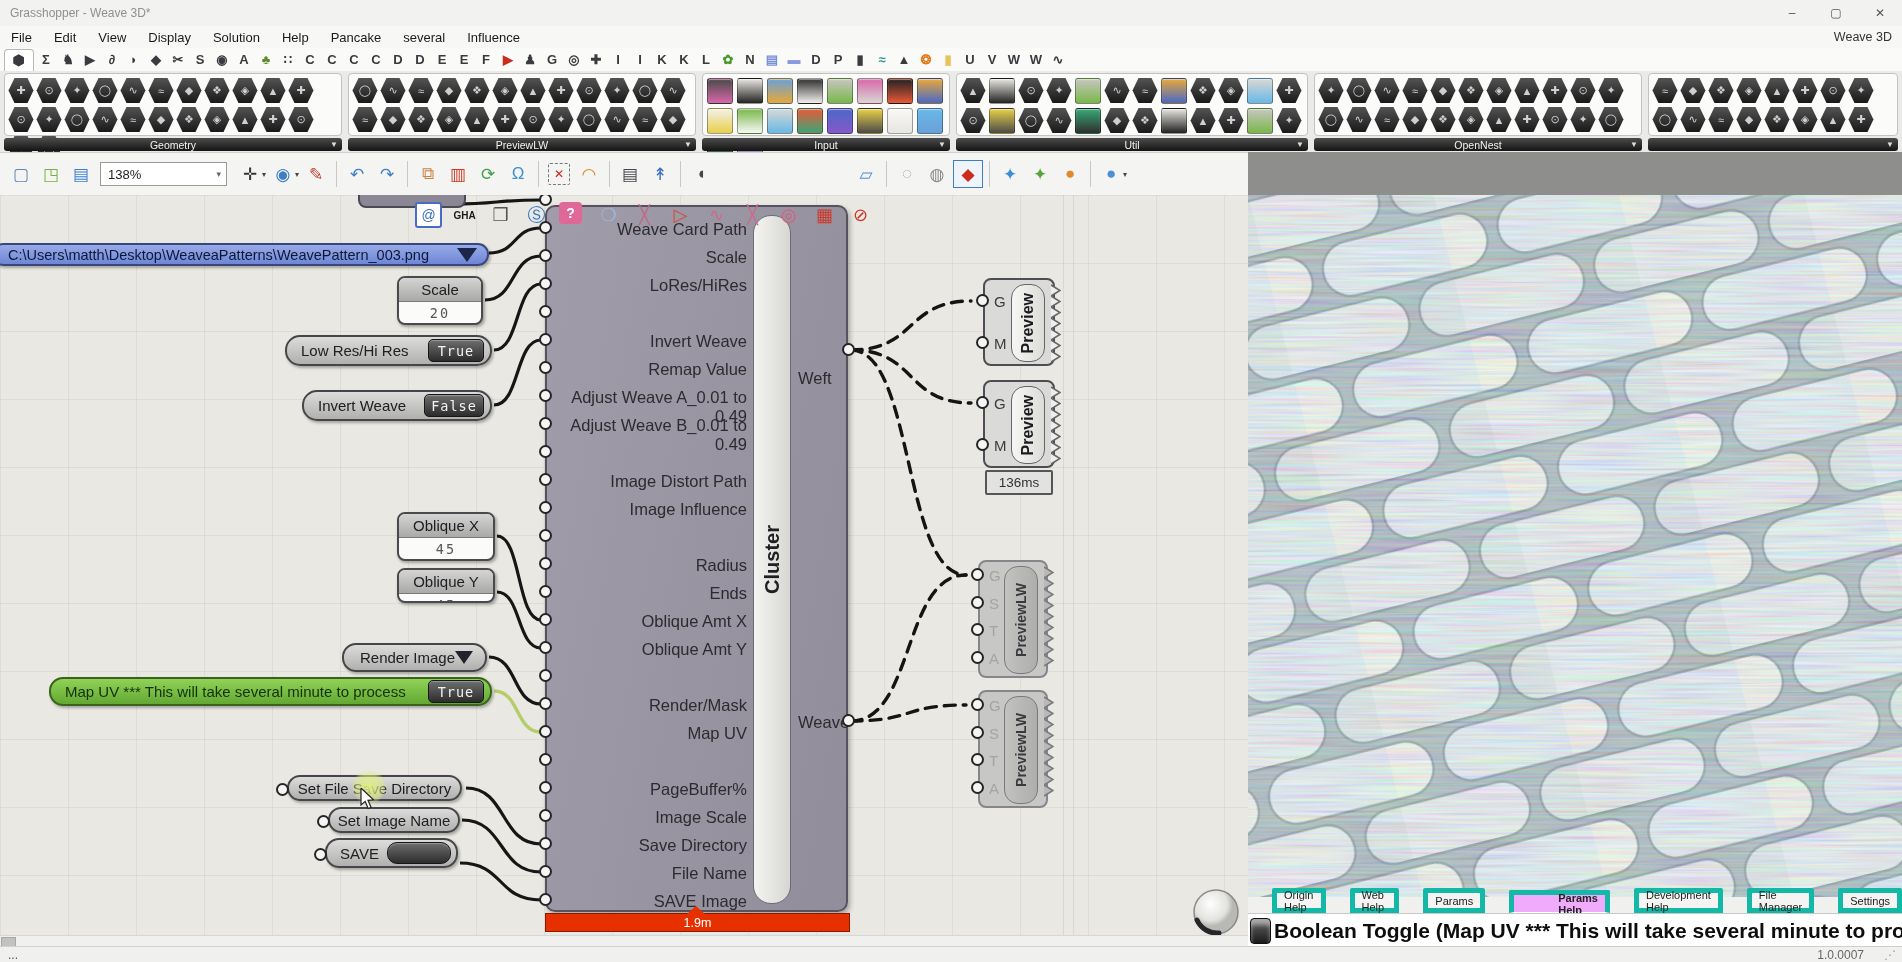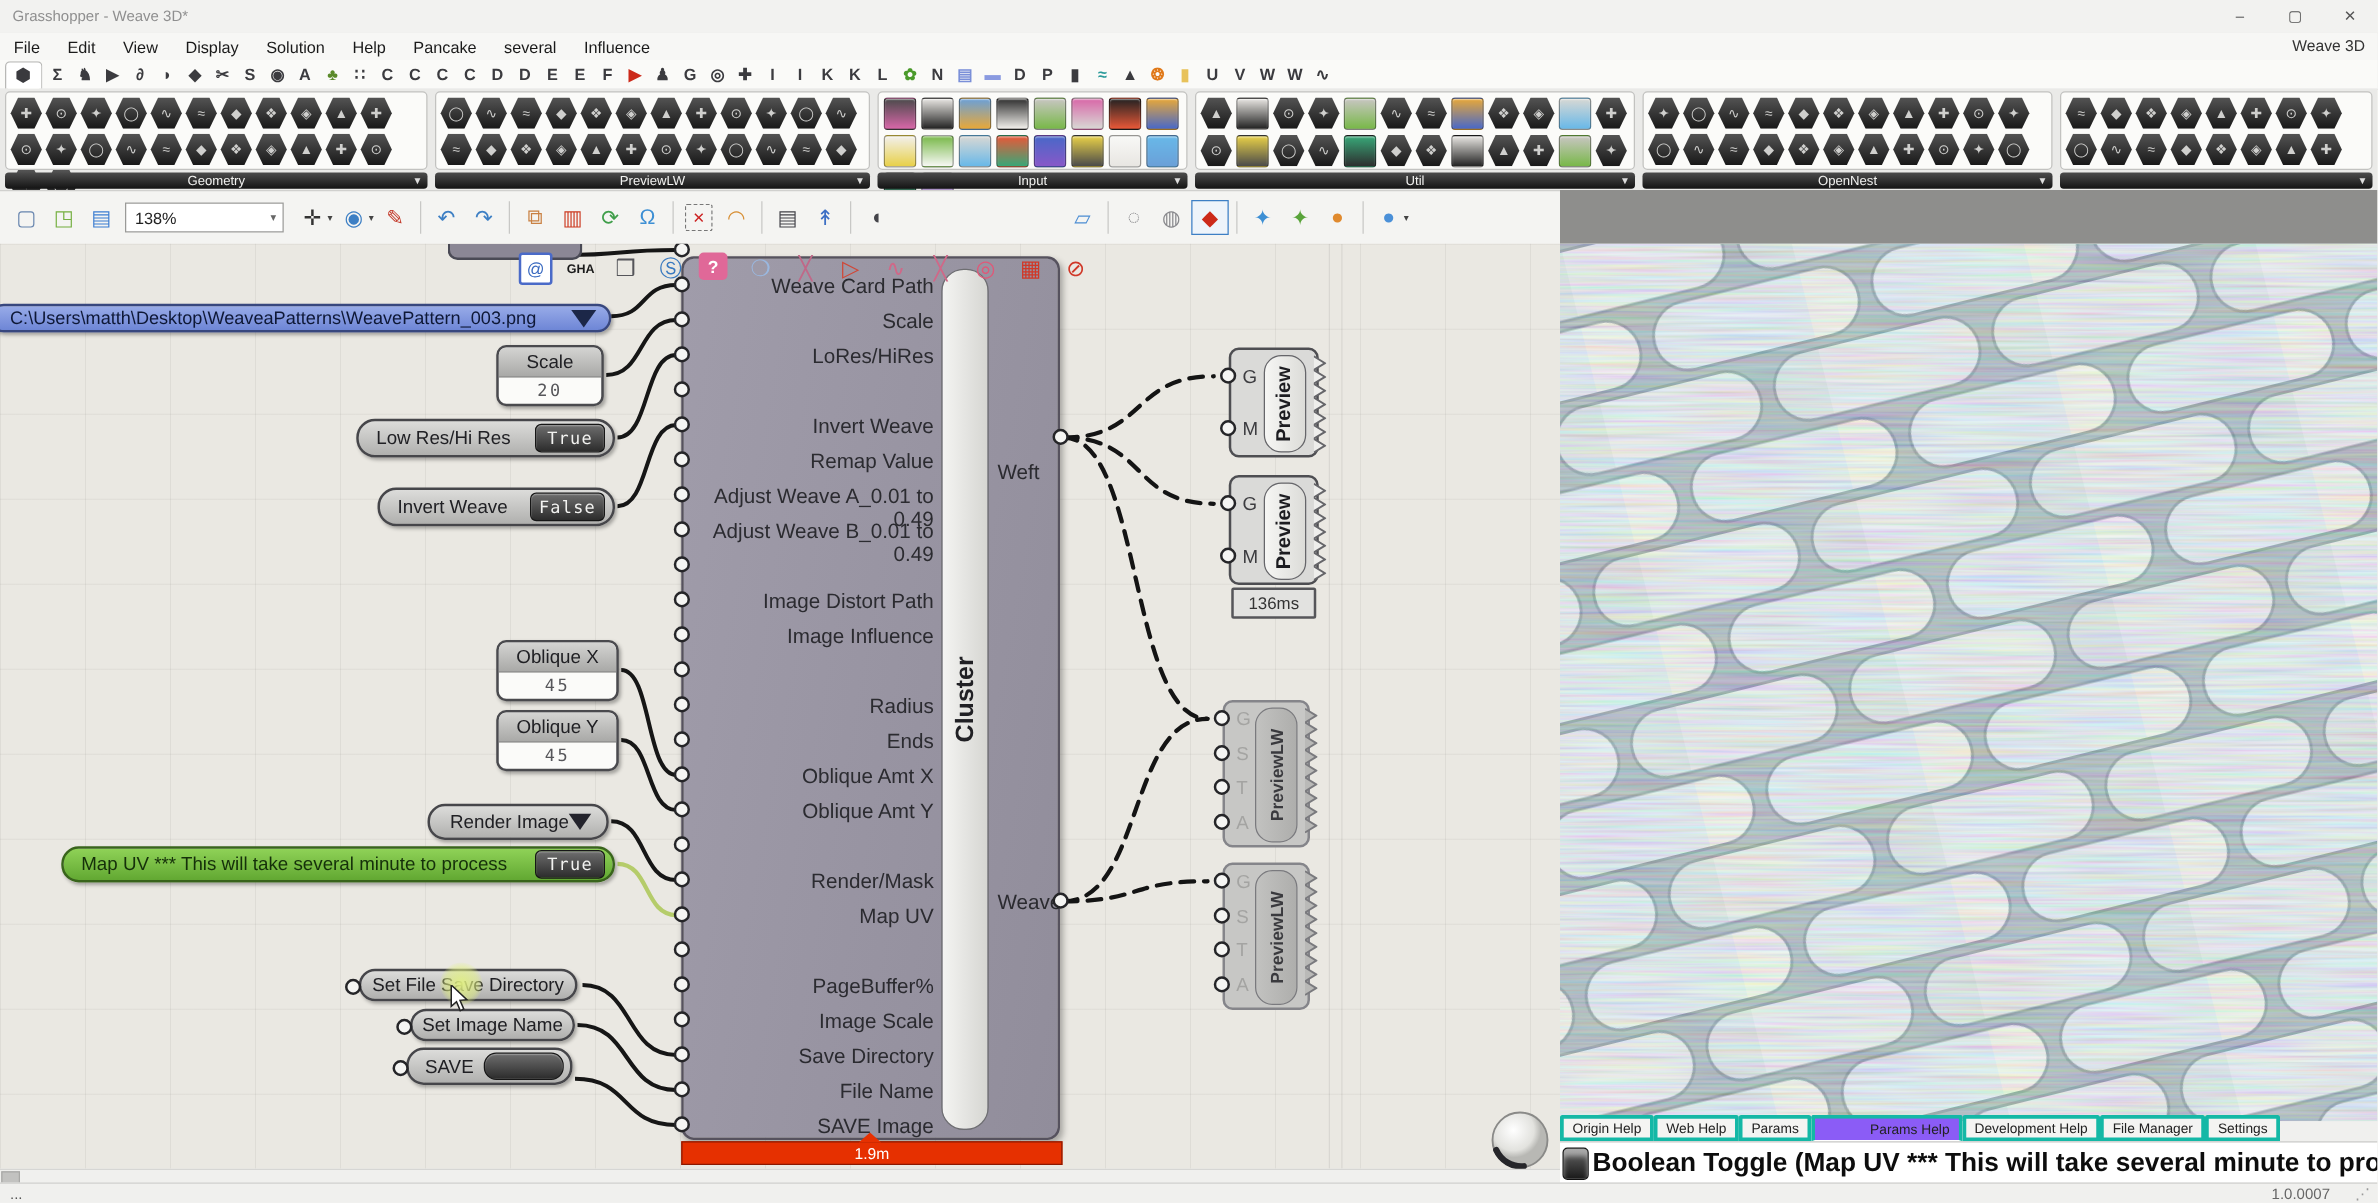--- a/index.html
+++ b/index.html
@@ -85,23 +85,23 @@
   .pv svg.zz{position:absolute;top:4px;}
   #badge-136{left:985px;top:275px;width:64px;height:21px;background:#e2e2e0;border:2px solid #56565a;
     display:flex;align-items:center;justify-content:center;font-size:13.5px;color:#333;z-index:2;border-radius:2px;}
   
   .strip-ic{position:absolute;top:7px;width:27px;height:26px;display:flex;align-items:center;justify-content:center;
     z-index:4;font-size:18px;}
   
   #right-topstrip{left:1248px;top:152px;width:654px;height:43px;background:#8e8e8c;}
   #viewport{left:1248px;top:195px;width:654px;height:702px;overflow:hidden;background:#cfdce0;}
   #help-tabs{left:1248px;top:897px;width:654px;height:16px;background:#f0f0ee;display:flex;align-items:flex-end;}
-  .htab{border:3px solid #14b8a6;background:#f4f4f2;font-size:11px;color:#222;padding:1px 7px;height:13px;
-    display:flex;align-items:center;margin-right:0;border-radius:2px 2px 0 0;}
-  .htab.active{background:#8b5cf6;height:15px;border-bottom:1px solid #fff;font-weight:normal;padding-left:44px;}
+  .htab{border:5px solid #14b8a6;background:#f4f4f2;font-size:11px;color:#222;padding:1px 7px;height:13px;
+    display:flex;align-items:center;margin-right:0;border-radius:2px 2px 0 0;margin-left:24px;}
+  .htab.active{background:#f0abfc;height:15px;border-bottom:1px solid #fff;font-weight:bold;padding-left:44px;}
   #desc-row{left:1248px;top:913px;width:654px;height:33px;background:#fff;border-top:1px solid #c8c8c6;
     display:flex;align-items:center;overflow:hidden;white-space:nowrap;}
   #desc-icon{width:19px;height:24px;border-radius:4px;background:linear-gradient(#666,#1a1a1a);
     border:1px solid #111;margin:0 3px 0 2px;flex:0 0 auto;box-shadow:inset 0 6px 4px rgba(255,255,255,.45);}
   #desc-text{font-weight:bold;font-size:21px;color:#0d0d0d;}
   
   #hscroll{left:0;top:935px;width:1248px;height:11px;background:#f0f0ee;border-top:1px solid #d6d6d4;}
   #hscroll .handle{position:absolute;left:1px;top:1px;width:13px;height:9px;background:#c2c2c0;border:1px solid #a8a8a6;}
   #vband{left:1063px;top:0;width:9px;height:740px;border-left:1px solid rgba(0,0,0,.07);border-right:1px solid rgba(0,0,0,.07);z-index:0;position:absolute;}
   #statusbar{left:0;top:946px;width:1902px;height:16px;background:#f0f0ee;border-top:1px solid #d0d0ce;
@@ -445,21 +445,21 @@
 
     <div class="comp gh-cap" style="left:302px;top:195px;width:190px;height:31px;border-radius:15px;">
       <span style="padding-left:14px;">Invert Weave</span>
       <span class="vbox" style="position:absolute;right:6px;width:58px;height:21px;">False</span>
     </div>
 
     <div class="comp slider" style="left:397px;top:317px;width:98px;height:49px;">
       <div class="hd">Oblique X</div>
       <div class="val">45</div>
     </div>
-    <div class="comp slider" style="left:397px;top:373px;width:98px;height:49px;">
+    <div class="comp slider" style="left:397px;top:373px;width:98px;height:35px;">
       <div class="hd">Oblique Y</div>
       <div class="val">45</div>
     </div>
 
     <div class="comp gh-cap" style="left:342px;top:448px;width:145px;height:29px;border-radius:14px;">
       <span style="padding-left:16px;">Render Image</span>
       <span class="tri-down" style="position:absolute;right:12px;"></span>
     </div>
 
     <div class="comp gh-cap" style="left:49px;top:482px;width:443px;height:29px;border-radius:14px;

